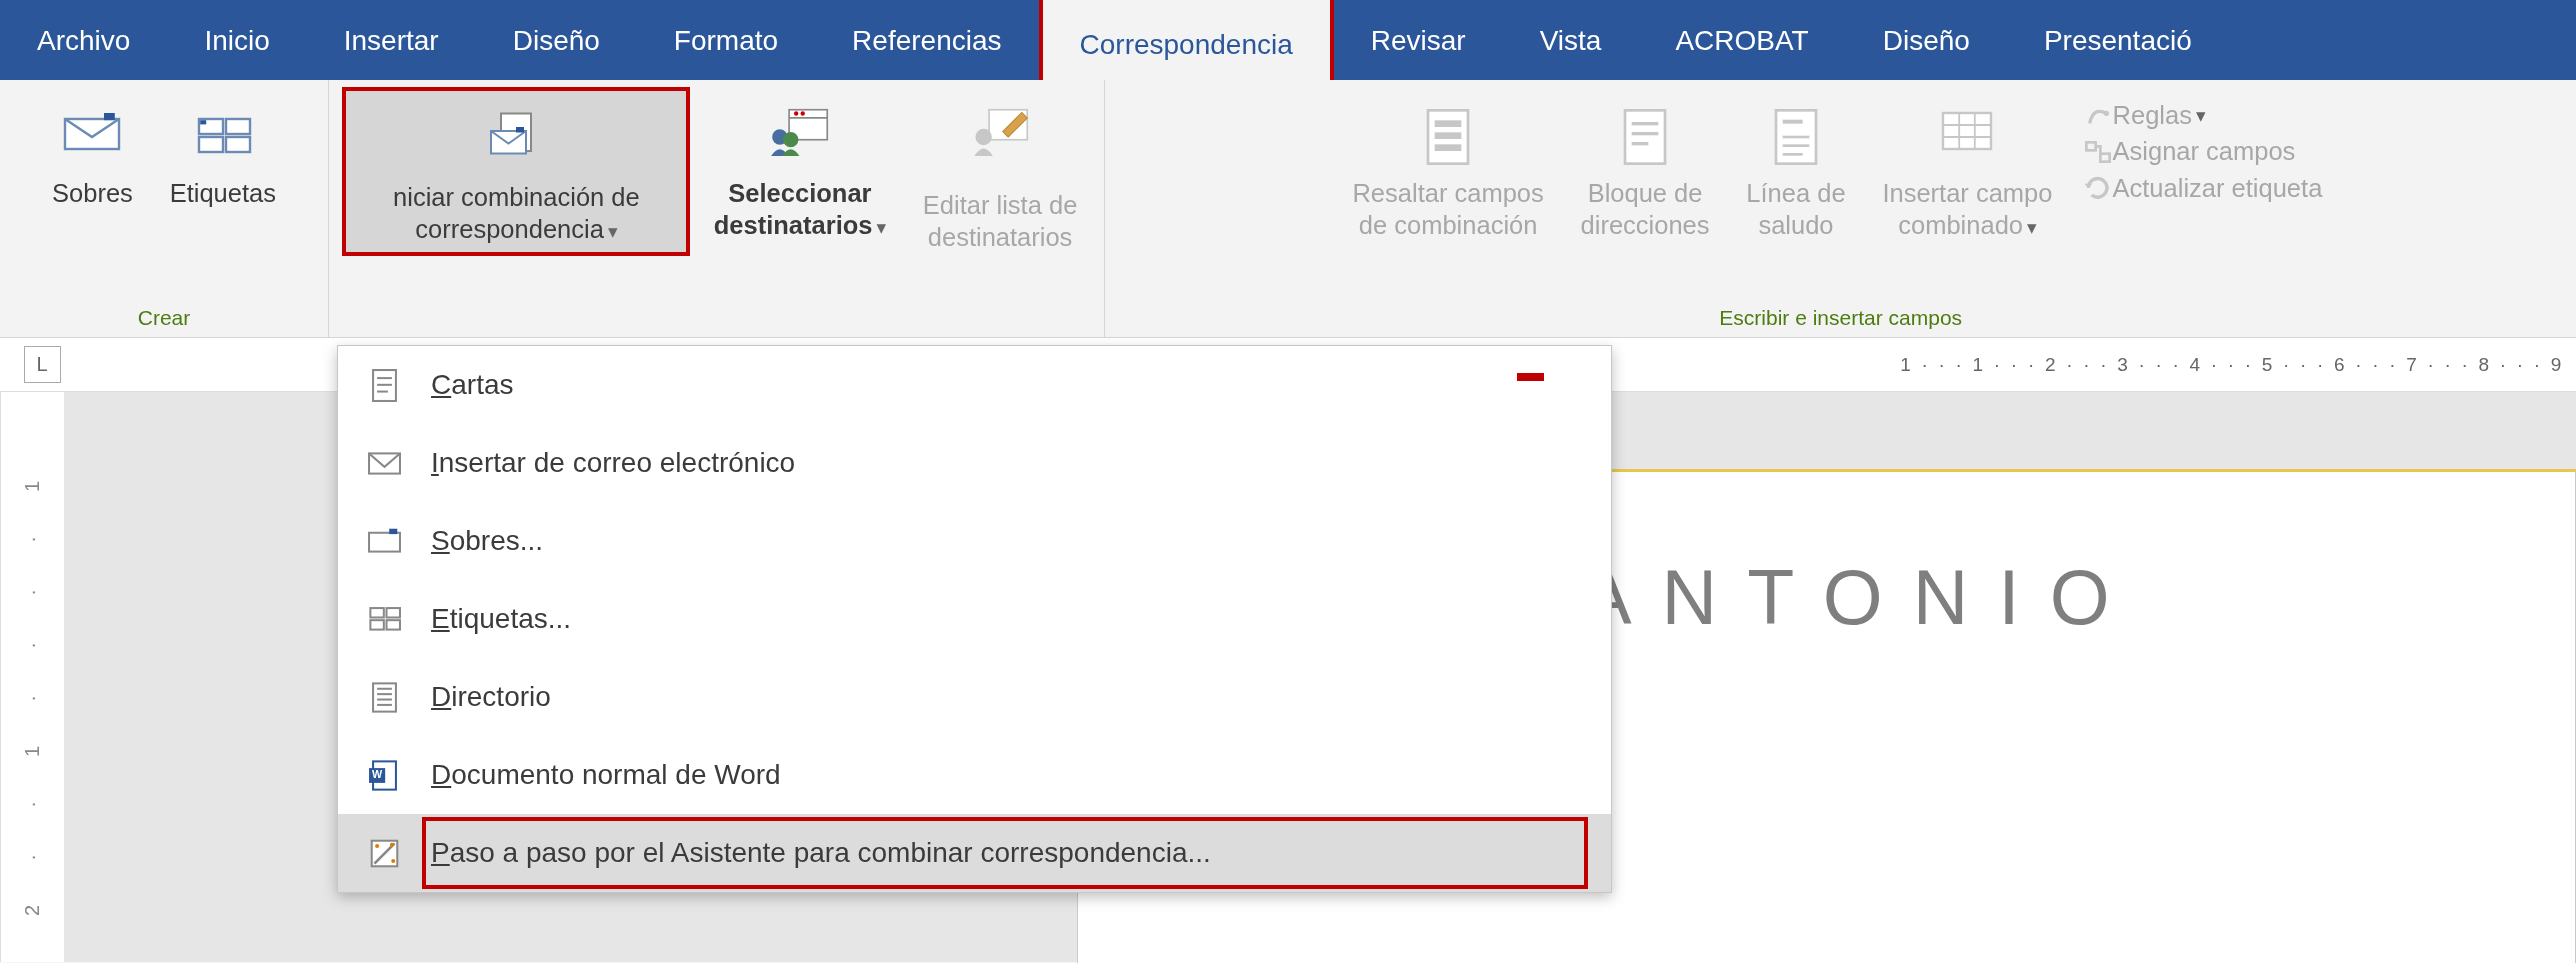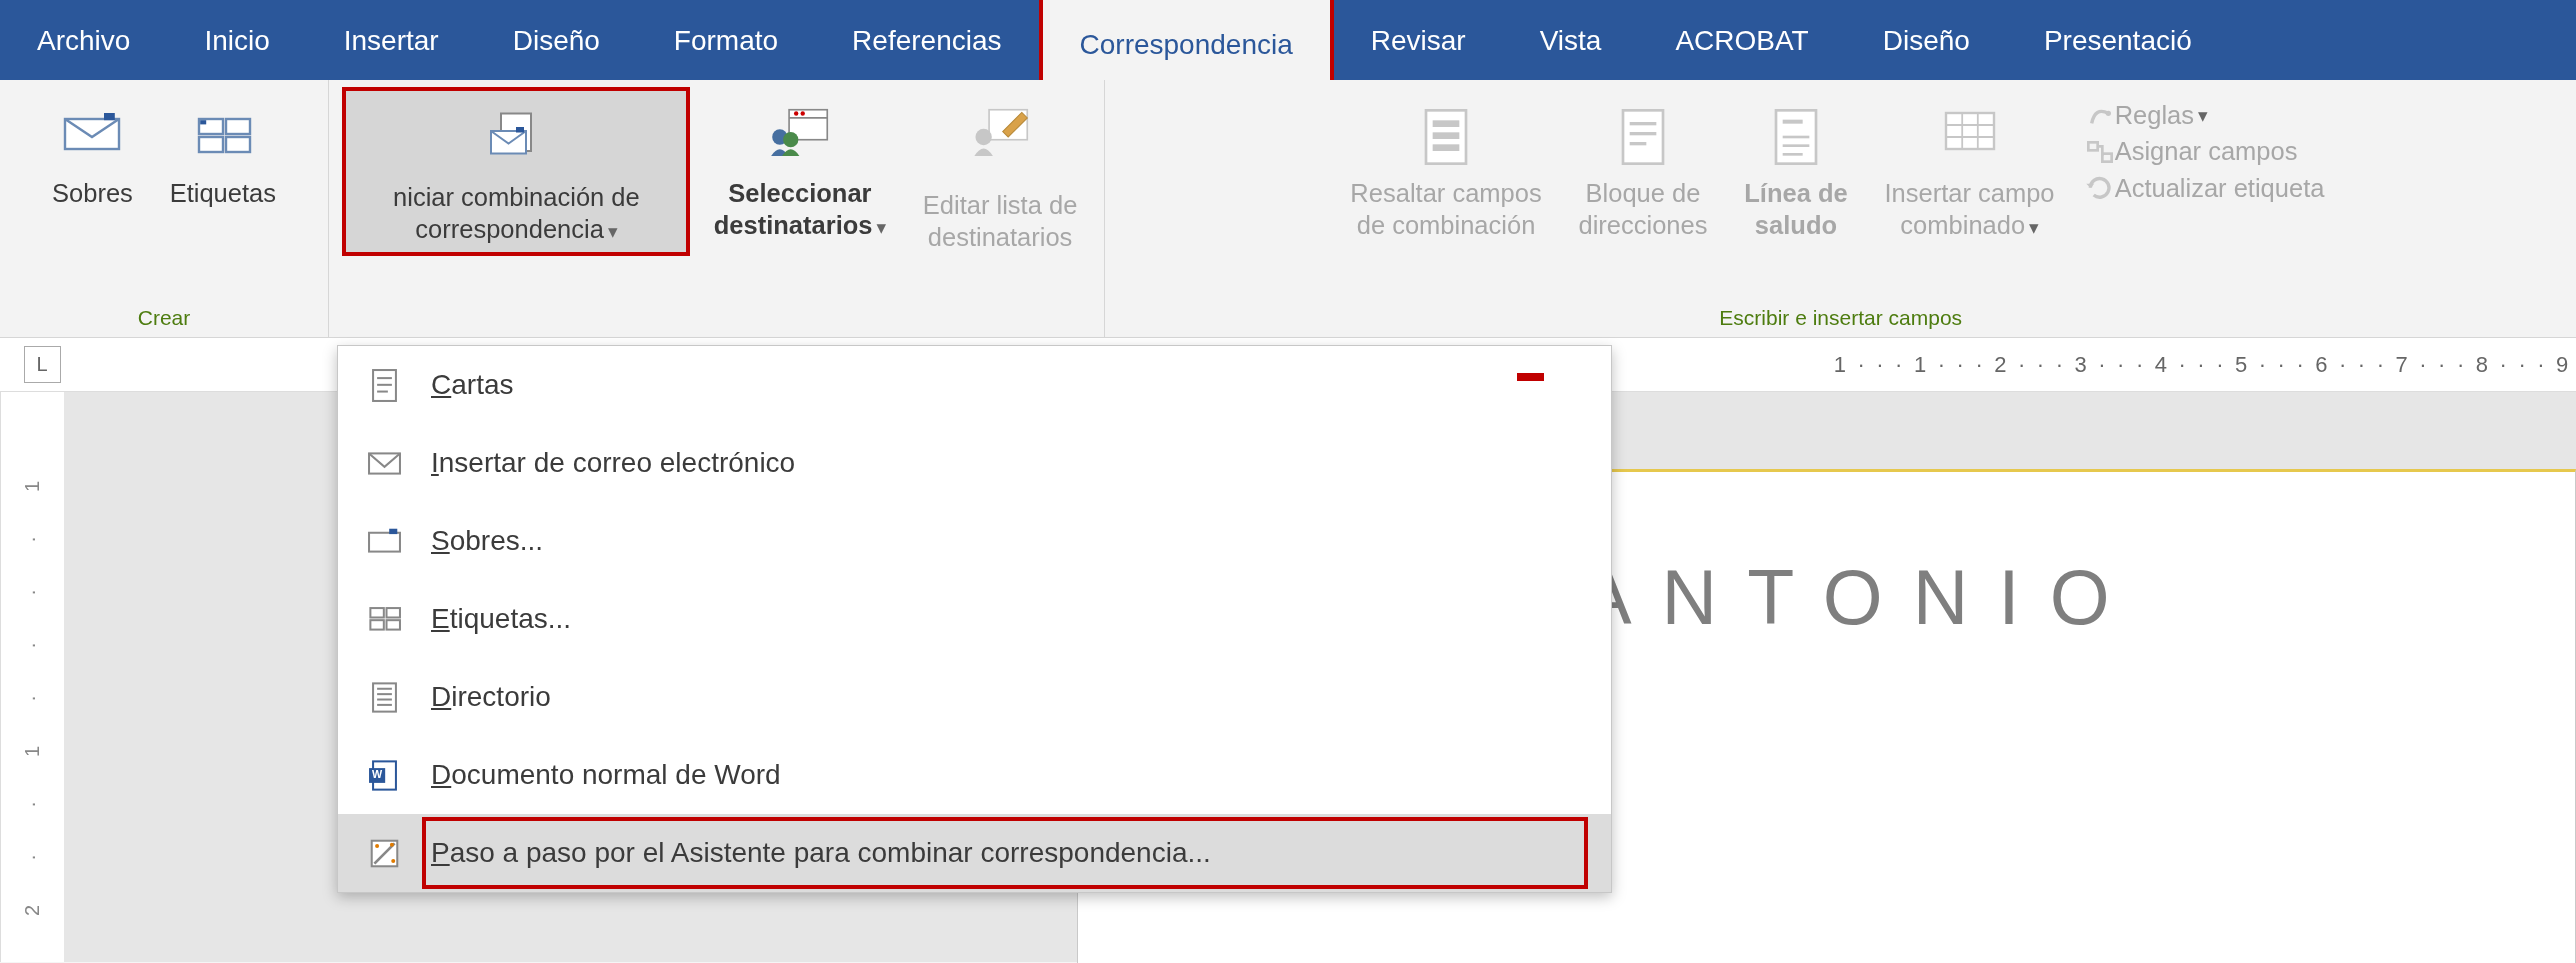--- a/index.html
+++ b/index.html
@@ -21,21 +21,21 @@
   .big-btn.disabled .label { color: #a7a7a7; }
 
   .big-btn.hl { background: #d6d6d6; border: 4.7px solid #c00000; }
 
   .side-buttons { display: flex; flex-direction: column; padding: 13.4px 20px 0 6.7px; gap: 6.7px; }
   .side-btn { font-size: 25.5px; color: #a7a7a7; display: flex; align-items: center; }
   .side-btn .sicon { width: 30px; height: 30px; }
 
   .ruler-row { display: flex; height: 54px; background: #fff; align-items: center; border-bottom: 0.7px solid #ddd; }
   .ruler-box { width: 37px; height: 37px; border: 1.3px solid #aaa; margin-left: 23.5px; font-size: 20px; display: flex; align-items: center; justify-content: center; color: #666; }
-  .ruler-right { margin-left: auto; font-size: 22px; color: #666; letter-spacing: 2.7px; padding-right: 5px; white-space: nowrap; text-align: center; }
+  .ruler-right { margin-left: auto; font-size: 19px; color: #666; letter-spacing: 2.7px; padding-right: 12px; white-space: nowrap; text-align: center; }
 
   .workspace { display: flex; height: 570px; }
   .vruler { width: 64px; background: #fff; border-right: 0.7px solid #ddd; display:flex; flex-direction:column; align-items:center; justify-content:flex-start; gap:30px; padding-top:40px; color:#888; font-size:20px; transform: rotate(180deg);}
   .vruler span{transform: rotate(90deg);}
   .doc-area { flex: 1; background: #e6e6e6; position: relative; }
   .page { position: absolute; right: 0; top: 77px; width: 1499px; height: 496px; background: #fff; border: 1.3px solid #c9c9c9; border-top: 3.4px solid #e6c84e; }
   .page-inner { padding: 81px 0 0 134px; }
   .doc-title { font-size: 77px; color: #7f7f7f; letter-spacing: 30px; font-weight: 300; }
 
   
@@ -176,21 +176,21 @@
       <div class="big-btn disabled">
         <span class="icon">
           <svg viewBox="0 0 90 90">
               <rect x="15" y="5" width="60" height="80" fill="#fff" stroke="#c7c7c7" stroke-width="4"></rect>
               <line x1="25" y1="22" x2="55" y2="22" stroke="#c7c7c7" stroke-width="6"></line>
               <line x1="25" y1="45" x2="65" y2="45" stroke="#c7c7c7" stroke-width="4"></line>
               <line x1="25" y1="58" x2="65" y2="58" stroke="#c7c7c7" stroke-width="4"></line>
               <line x1="25" y1="71" x2="55" y2="71" stroke="#c7c7c7" stroke-width="4"></line>
             </svg>
         </span>
-        <span class="label" style="white-space:pre-line;font-weight:bold;">Línea de
+        <span class="label" style="white-space:pre-line;">Línea de
 saludo</span>
       </div>
       <div class="big-btn disabled">
         <span class="icon">
           <svg viewBox="0 0 100 90">
               <rect x="10" y="10" width="80" height="60" fill="#fff" stroke="#c7c7c7" stroke-width="4"></rect>
               <line x1="10" y1="30" x2="90" y2="30" stroke="#c7c7c7" stroke-width="3"></line>
               <line x1="10" y1="50" x2="90" y2="50" stroke="#c7c7c7" stroke-width="3"></line>
               <line x1="37" y1="10" x2="37" y2="70" stroke="#c7c7c7" stroke-width="3"></line>
               <line x1="63" y1="10" x2="63" y2="70" stroke="#c7c7c7" stroke-width="3"></line>

